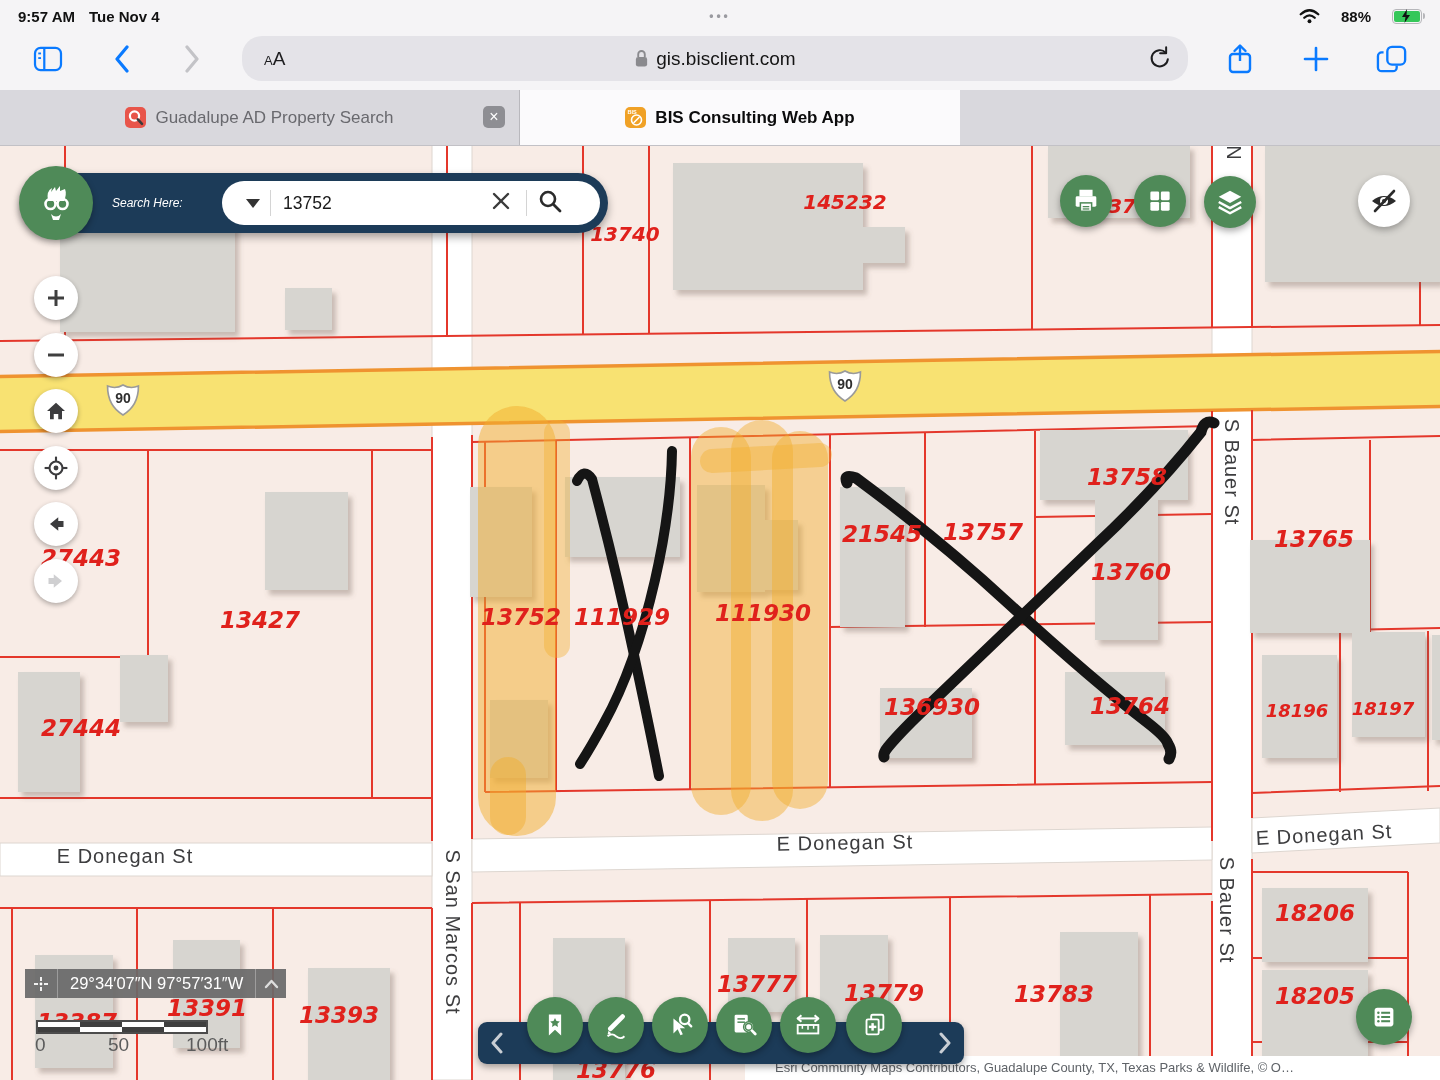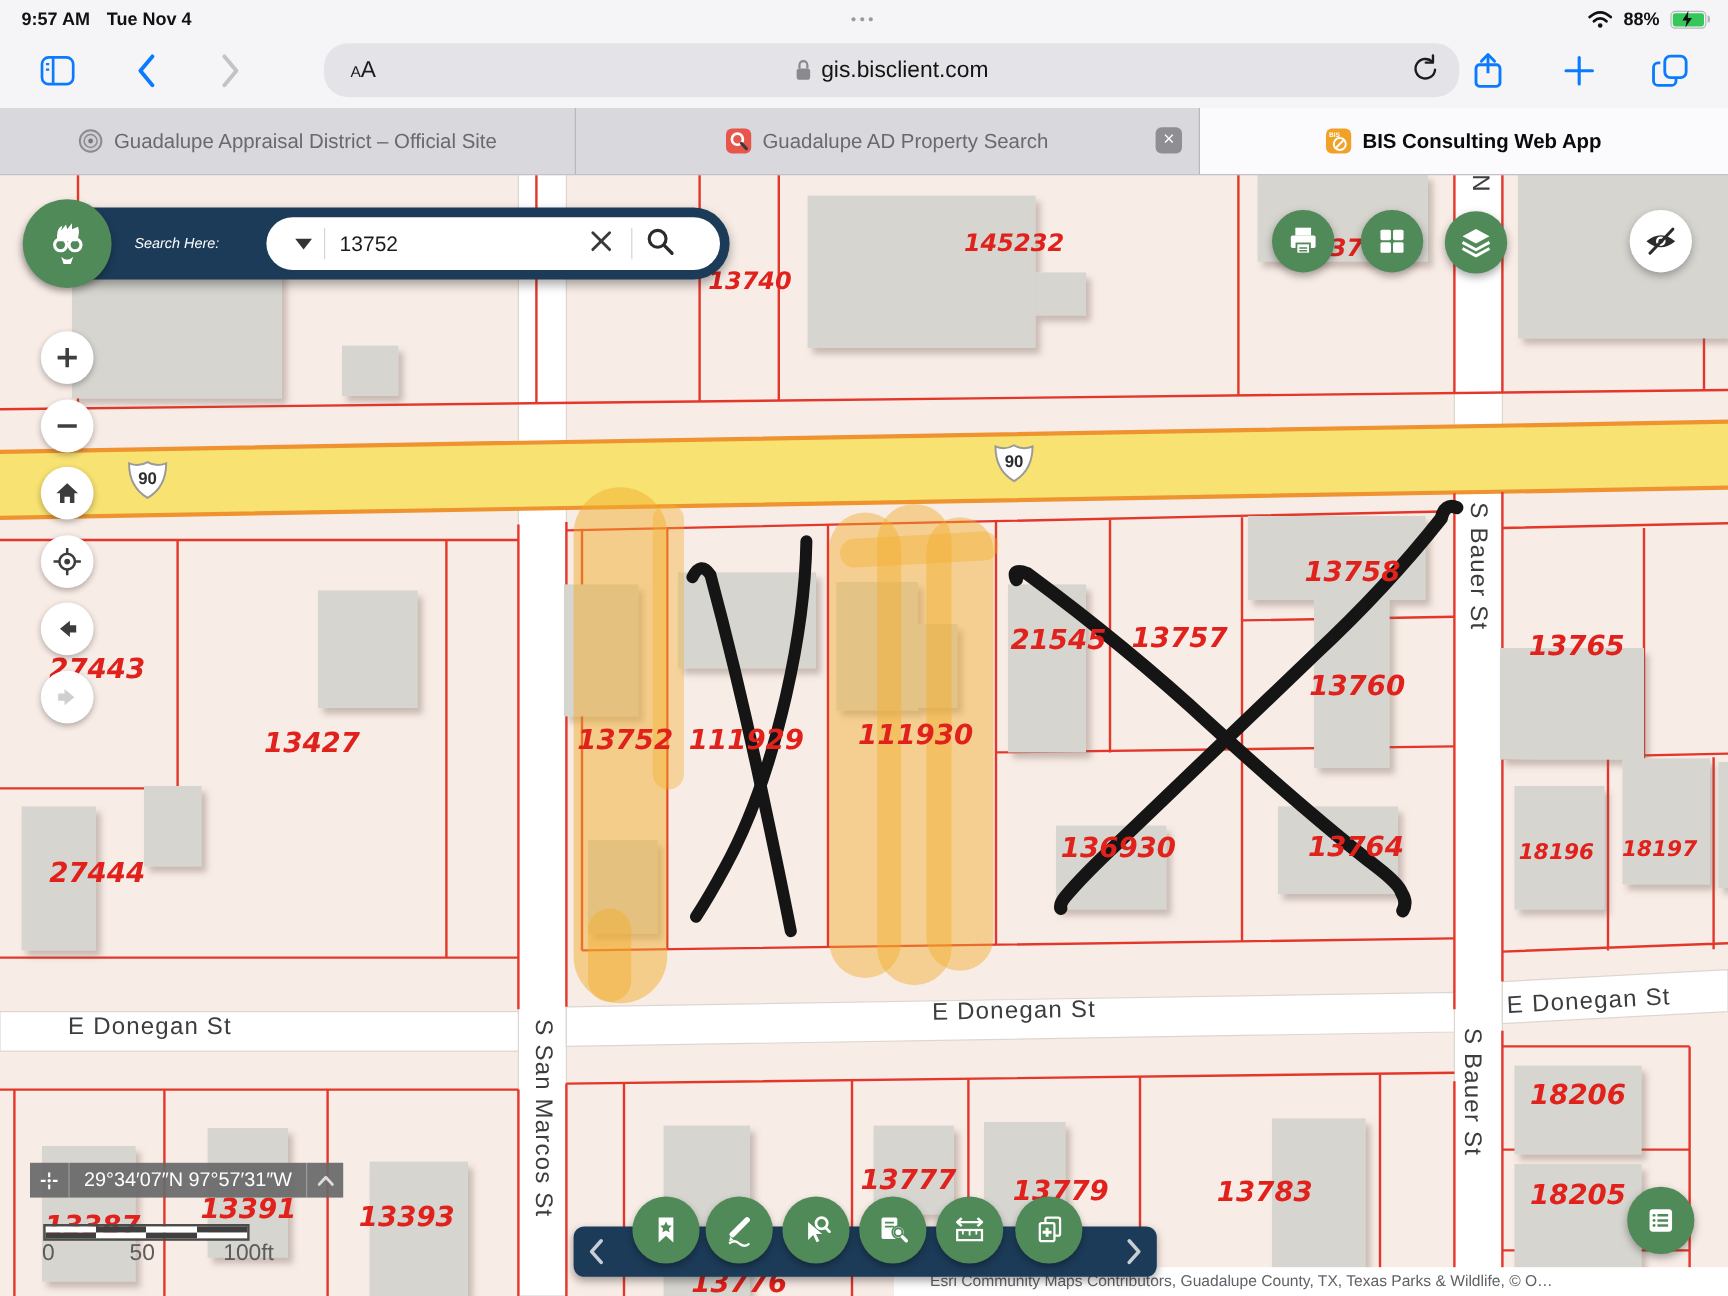--- a/index.html
+++ b/index.html
@@ -3,29 +3,29 @@
 <meta charset="utf-8">
 <style>
   html,body{margin:0;padding:0;background:#888;}
   .screen{position:relative;width:1440px;height:1080px;overflow:hidden;
     font-family:"Liberation Sans",sans-serif;background:#f8ece6;}
   
   .statusbar{position:absolute;left:0;top:0;width:1440px;height:28px;background:#f5f4f6;z-index:20;
     display:flex;align-items:center;justify-content:space-between;padding:16px 18px;box-sizing:border-box;}
   .sb-left{display:flex;gap:14px;font-size:15px;font-weight:600;color:#111;}
   .sb-center{position:absolute;left:0;right:0;text-align:center;color:#9a9aa0;font-size:12px;letter-spacing:3px;font-weight:700;}
-  .sb-right{display:flex;align-items:center;gap:9px;font-size:15px;font-weight:600;color:#111;z-index:1;}
+  .sb-right{display:flex;align-items:center;gap:21px;font-size:15px;font-weight:600;color:#111;z-index:1;}
   .battery{position:relative;width:28px;height:13px;border:1.5px solid #b6b6ba;border-radius:4px;}
   .battery .fill{position:absolute;inset:1px;background:#35c759;border-radius:2px;}
   .battery .nub{position:absolute;right:-4px;top:3.5px;width:2.5px;height:6px;background:#b6b6ba;border-radius:0 2px 2px 0;}
   .battery svg{position:absolute;left:7px;top:-1px;}
   
   .toolbar{position:absolute;left:0;top:28px;width:1440px;height:62px;background:#f5f4f6;z-index:20;}
   .tb-icon{position:absolute;top:0;height:62px;display:flex;align-items:center;justify-content:center;}
-  .urlpill{position:absolute;left:270px;top:8px;width:946px;height:45px;background:#e4e3e8;border-radius:20px;
+  .urlpill{position:absolute;left:242px;top:8px;width:946px;height:45px;background:#e4e3e8;border-radius:20px;
     display:flex;align-items:center;z-index:1;}
   .reader{position:absolute;left:22px;color:#1c1c1e;}
   .urltext{position:absolute;left:0;right:0;text-align:center;font-size:19px;color:#141414;display:flex;justify-content:center;align-items:center;gap:7px;}
   
   .tabbar{position:absolute;left:0;top:90px;width:1440px;height:55px;background:#d9d8dd;display:flex;z-index:20;border-bottom:1px solid #c2c1c6;}
   .tab{position:relative;display:flex;align-items:center;justify-content:center;gap:9px;height:100%;box-sizing:border-box;
     font-size:17px;color:#69696e;border-right:1px solid #b9b8bd;}
   .tab.active{background:#fbfafc;color:#0b0b0c;font-weight:700;border-right:none;}
   .favicon{width:21px;height:21px;border-radius:5px;flex:0 0 auto;position:relative;}
   .tab-close{position:absolute;right:14px;top:16px;width:22px;height:22px;border-radius:5px;background:#8e8e93;
@@ -162,30 +162,20 @@
     </div>
     <div class="tb-icon" style="left:1372px;width:40px;">
       <svg width="32" height="30" viewBox="0 0 34 32">
         <rect x="12" y="3" width="19" height="19" rx="5" fill="none" stroke="#0a7aff" stroke-width="2.5"></rect>
         <path d="M8,9 H6 a4,4 0 0 0 -4,4 v12 a4,4 0 0 0 4,4 h12 a4,4 0 0 0 4,-4 v-2" fill="none" stroke="#0a7aff" stroke-width="2.5"></path>
       </svg>
     </div>
   </div>
 
   <div class="tabbar">
-    <div class="tab" style="width:480px;">
-      <span class="favicon">
-        <svg width="21" height="21" viewBox="0 0 21 21">
-          <circle cx="10.5" cy="10.5" r="9" fill="#cfcfd2" stroke="#8b8b8f" stroke-width="1.6"></circle>
-          <circle cx="10.5" cy="10.5" r="5.4" fill="none" stroke="#8b8b8f" stroke-width="1.2"></circle>
-          <circle cx="10.5" cy="10.5" r="2" fill="#77777b"></circle>
-        </svg>
-      </span>
-      <span>Guadalupe Appraisal District – Official Site</span>
-    </div>
     <div class="tab" style="width:520px;">
       <span class="favicon" style="background:#e8554a;">
         <svg width="21" height="21" viewBox="0 0 21 21">
           <circle cx="9.5" cy="9" r="4.6" fill="none" stroke="#fff" stroke-width="2.2"></circle>
           <line x1="12.8" y1="12.4" x2="17" y2="16.8" stroke="#3a3a3a" stroke-width="2.6" stroke-linecap="round"></line>
         </svg>
       </span>
       <span>Guadalupe AD Property Search</span>
       <span class="tab-close">×</span>
     </div>

